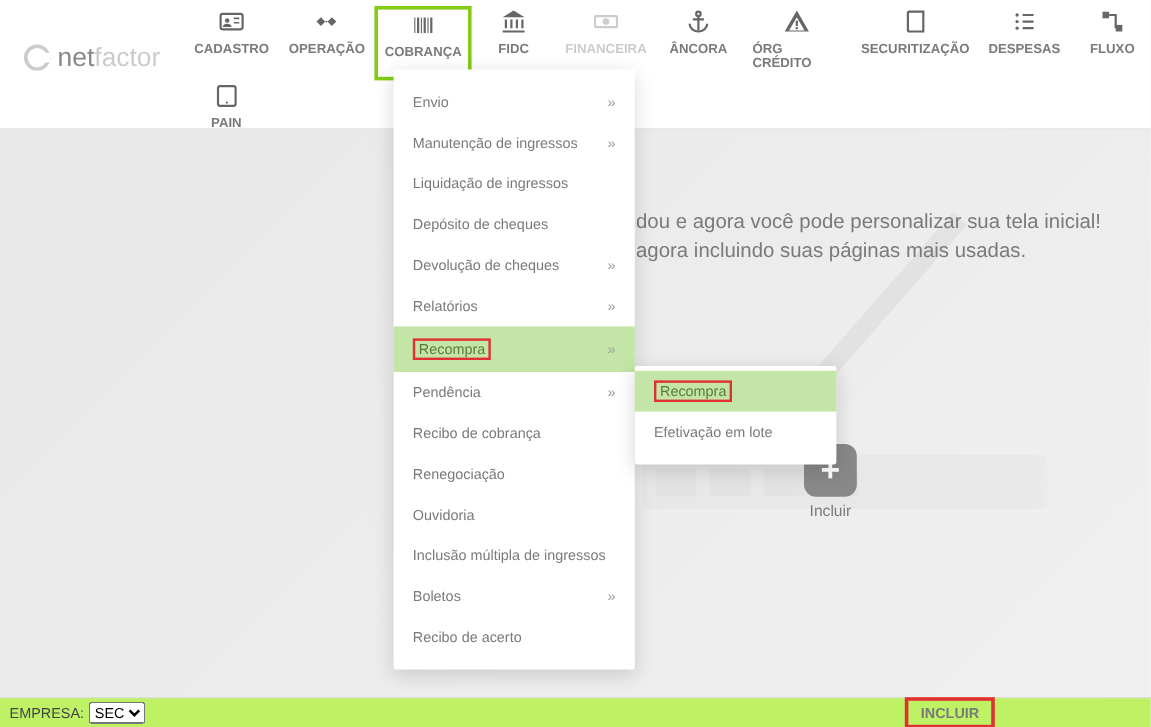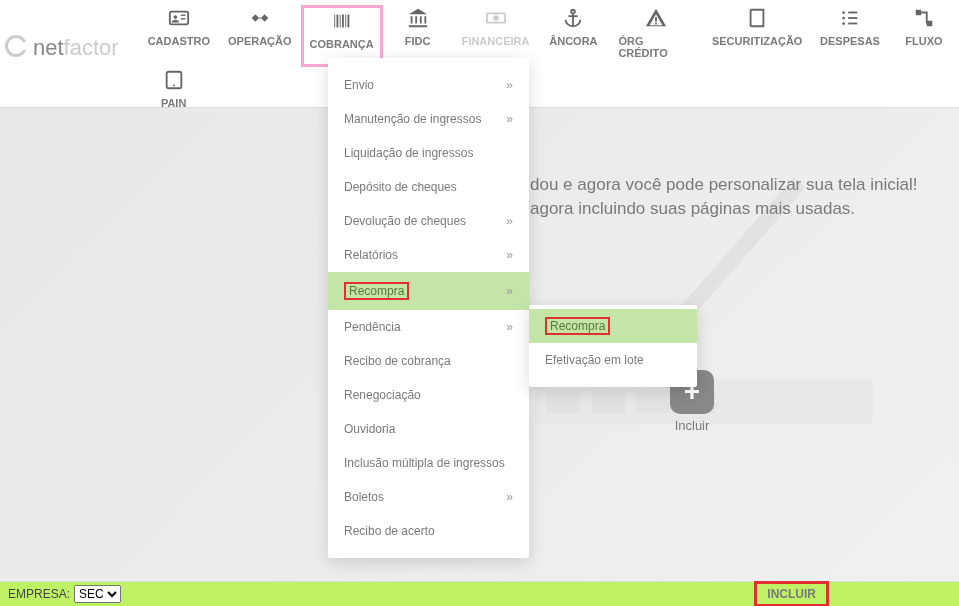--- a/index.html
+++ b/index.html
@@ -16,21 +16,22 @@
       display: flex;
       align-items: flex-start;
       padding: 5px 0 0 0;
       border-bottom: 1px solid #ddd;
       height: 108px;
       position: relative;
       z-index: 1;
     }
     .logo {
       display: flex;
-      padding: 30px 10px 0 5px;
+      align-items: center;
+      padding: 30px 10px 0 20px;
       color: #bbb;
       font-size: 22px;
       font-weight: 400;
     }
     .logo-icon {
       width: 22px;
       height: 22px;
       border: 3px solid #ccc;
       border-radius: 50%;
       margin-right: 6px;
@@ -69,21 +70,21 @@
     .nav-icon {
       height: 26px;
       display: flex;
       align-items: center;
       justify-content: center;
       margin-bottom: 4px;
     }
     .nav-icon svg { fill: #666; }
     .nav-item.faded .nav-icon svg { fill: #ccc; }
     .nav-item.highlighted {
-      border: 3px solid #f9a8d4;
+      border: 3px solid #84cc16;
       padding: 0 7px 5px 7px;
       text-align: center;
     }
     .row2 { width: 100%; display: flex; }
 
     .dropdown {
       position: absolute;
       top: 58px;
       left: 328px;
       width: 201px;

